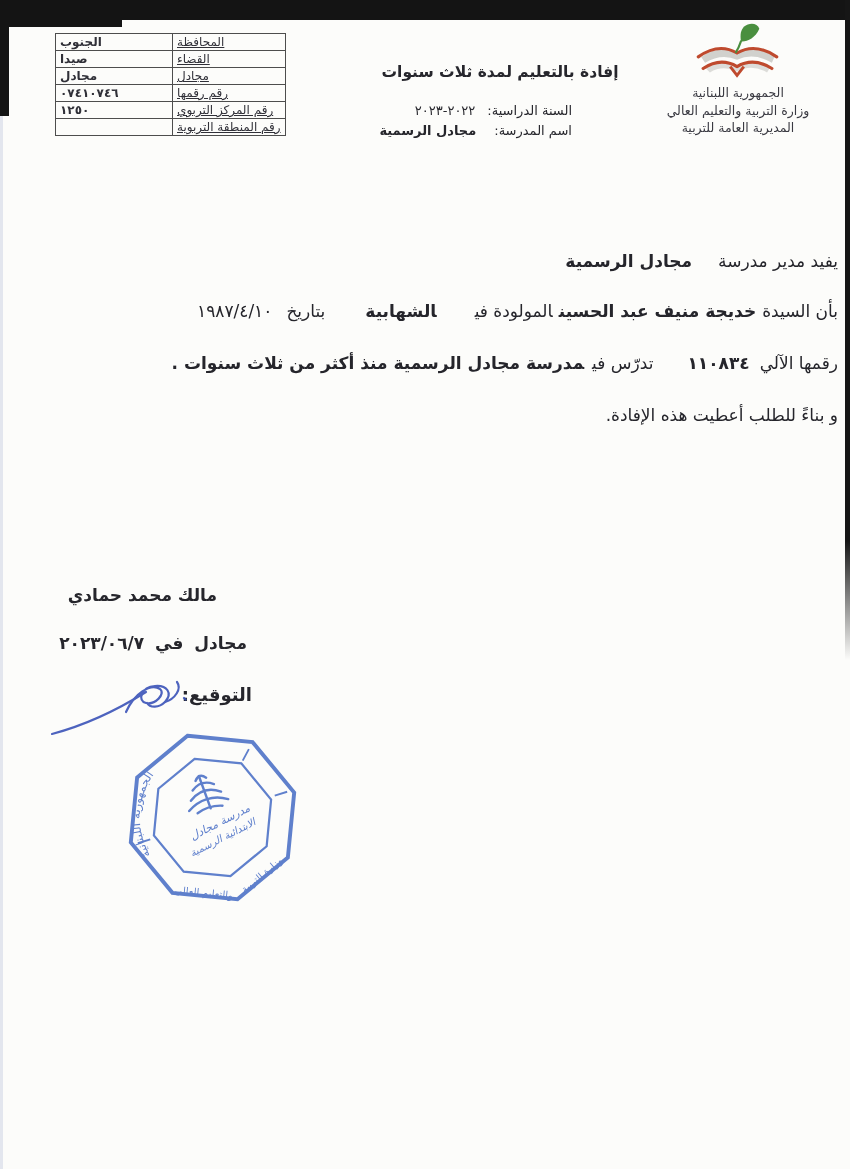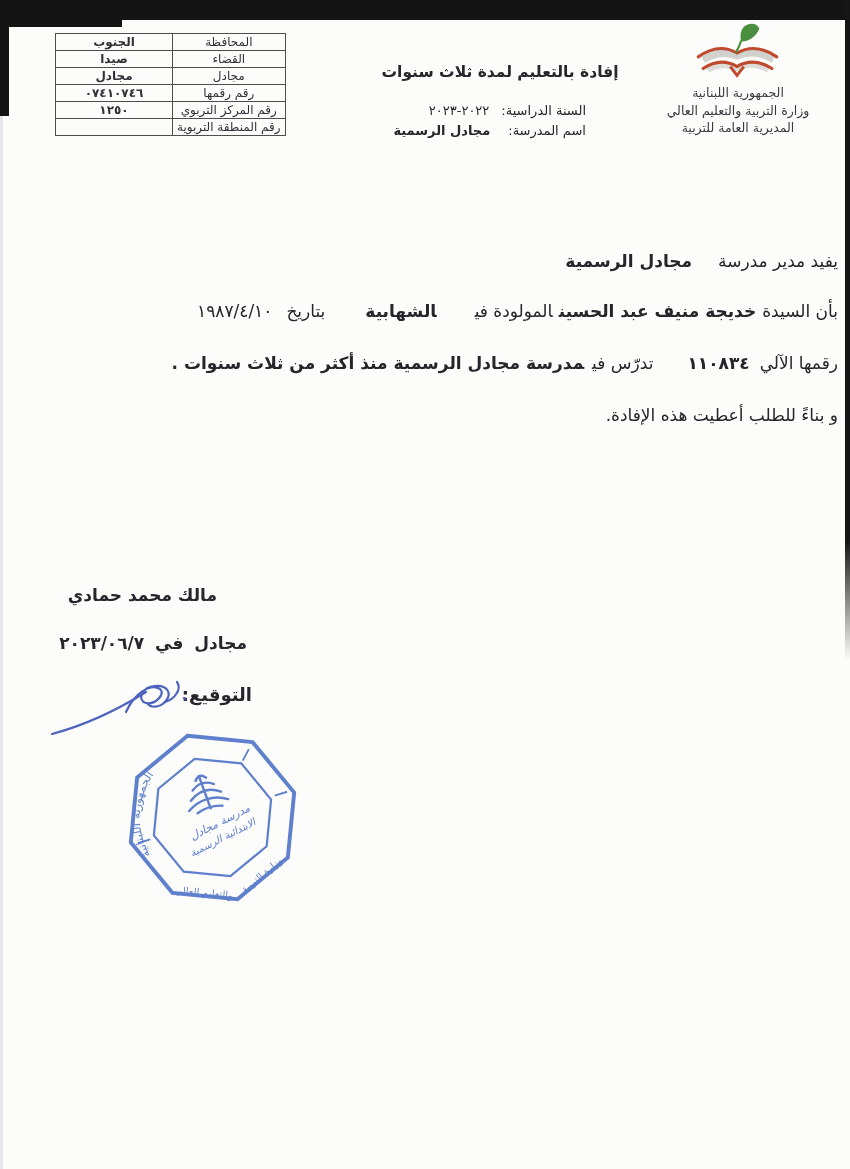--- a/index.html
+++ b/index.html
@@ -17,33 +17,33 @@
   .art-top{position:absolute;left:0;top:0;width:850px;height:20px;background:var(--artifact);}
   .art-top-blob{position:absolute;left:0;top:0;width:122px;height:27px;background:var(--artifact);}
   .art-left{position:absolute;left:0;top:0;width:9px;height:116px;background:var(--artifact);}
   .art-left-faint{position:absolute;left:0;top:116px;width:3px;height:1053px;background:#e3e6ee;}
   .art-right{position:absolute;right:0;top:0;width:5px;height:660px;
              background:linear-gradient(to bottom,#161616 82%,rgba(22,22,22,0));}
 
   
   .info-table{position:absolute;left:55px;top:33px;direction:rtl;border-collapse:collapse;}
   .info-table td{border:1px solid #4d4d4d;height:17px;padding:0 4px;font-size:12px;
-                 text-align:center;color:#303038;white-space:nowrap;}
-  .info-table td.lbl{width:111px;}
+                 text-align:left;color:#303038;white-space:nowrap;}
+  .info-table td.lbl{width:111px;text-decoration:underline;}
   .info-table td.val{width:117px;font-weight:bold;}
 
   
   .ministry{position:absolute;left:648px;top:22px;width:180px;text-align:center;}
   .ministry svg{display:block;margin:0 auto;}
   .ministry .mline{font-size:12.5px;line-height:17.5px;color:#3a3a42;white-space:nowrap;}
 
   
   .cert-title{position:absolute;left:330px;top:63px;width:340px;text-align:center;
               font-size:15.5px;font-weight:bold;white-space:nowrap;}
-  .cert-meta{position:absolute;top:101px;right:264px;direction:rtl;text-align:right;
+  .cert-meta{position:absolute;top:101px;right:278px;direction:rtl;text-align:right;
              font-size:13px;line-height:20px;white-space:nowrap;}
   .cert-meta .val{margin-inline-start:12px;}
   .cert-meta .val.b{font-weight:bold;margin-inline-start:18px;}
 
   
   .bodyline{position:absolute;right:12px;direction:rtl;font-size:17px;white-space:nowrap;color:#25252b;}
   .l1{top:251px;} .l2{top:301px;} .l3{top:353px;} .l4{top:405px;}
   .b{font-weight:bold;}
   .ms6{margin-inline-start:6px;} .ms8{margin-inline-start:8px;} .ms10{margin-inline-start:10px;}
   .ms14{margin-inline-start:14px;} .ms26{margin-inline-start:26px;} .ms34{margin-inline-start:34px;}

